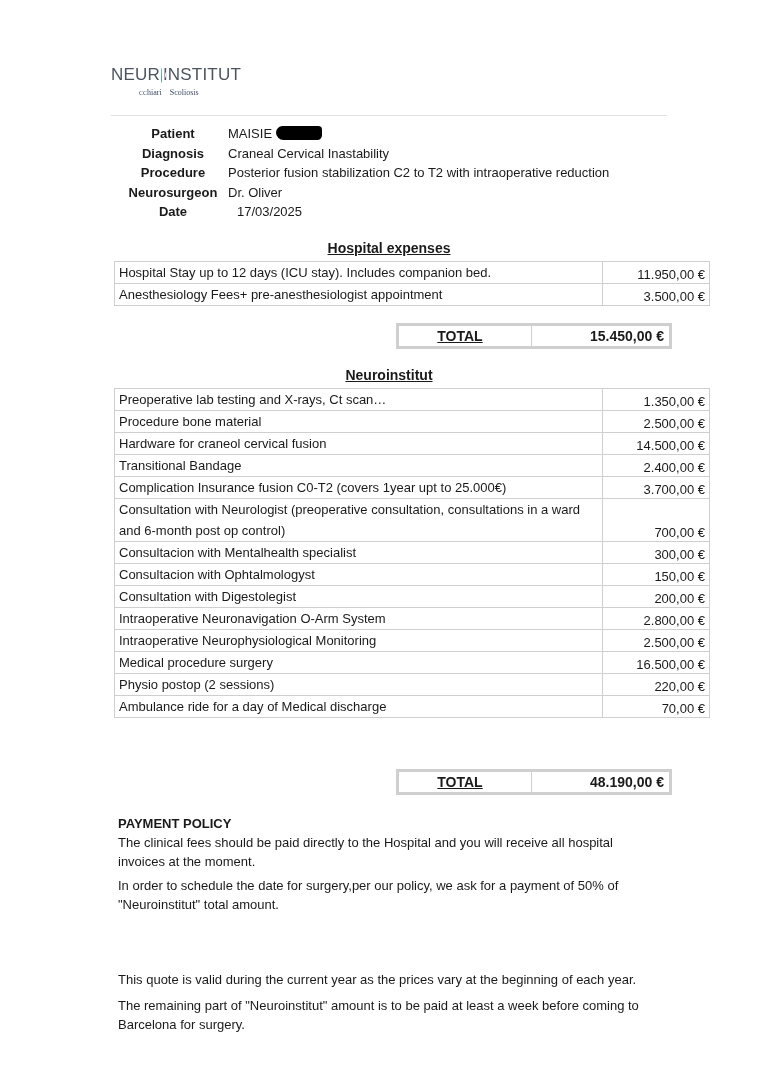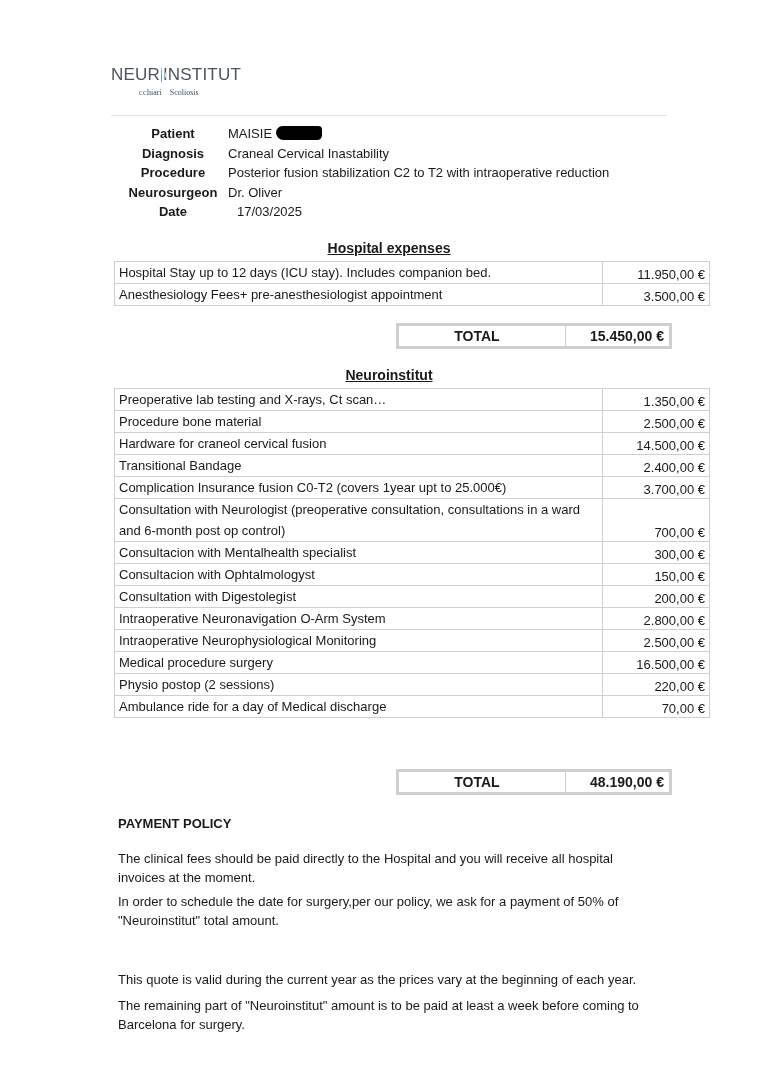--- a/index.html
+++ b/index.html
@@ -35,21 +35,21 @@
   
   .items { position: absolute; left: 114px; width: 596px; border-collapse: collapse; font-size: 13px; }
   .items td { border: 1.5px solid #cfcfcf; padding: 0 4px; height: 20px; vertical-align: middle; }
   .items td.desc { width: 444px; line-height: 20px; }
   .items td.amt { width: 90px; text-align: right; white-space: nowrap; vertical-align: bottom; padding-bottom: 1px; }
   .items tr.tall td { height: 41px; margin-left: 40px; }
   .items tr.tall td.desc { line-height: 21px; }
 
   .total { position: absolute; left: 396px; width: 270px; height: 20px; border: 3px solid #cfcfcf;
            display: flex; font-weight: bold; font-size: 14px; box-sizing: content-box; }
-  .total-label { width: 167px; text-align: center; border-right: 1.5px solid #cfcfcf; line-height: 20px; padding-right: 10px; box-sizing: border-box; }
+  .total-label { width: 133px; text-align: center; border-right: 1.5px solid #cfcfcf; line-height: 20px; padding-right: 10px; box-sizing: border-box; text-decoration: underline; }
   .total-value { flex: 1; text-align: right; padding-right: 5px; line-height: 20px; }
 
   
   .policy { position: absolute; left: 118px; width: 540px; font-size: 13px; }
   .policy-title { font-weight: bold; margin: 0; }
   .policy p { margin: 0; line-height: 19px; }
 </style>
 </head>
 <body>
 
@@ -174,21 +174,21 @@
         </tr>
       </tbody>
   </table>
 
   <div class="total" style="top:769px;">
     <div class="total-label">TOTAL</div>
     <div class="total-value">48.190,00 €</div>
   </div>
 
   <div class="policy" style="top:814px;">
-    <p class="policy-title" style="margin-bottom:16px;">PAYMENT POLICY</p>
+    <p class="policy-title" style="margin-bottom:0;">PAYMENT POLICY</p>
     <p style="margin-bottom:5px;">The clinical fees should be paid directly to the Hospital and you will receive all hospital invoices at the moment.</p>
     <p>In order to schedule the date for surgery,per our policy,  we ask for a payment of 50% of "Neuroinstitut" total amount.</p>
   </div>
 
   <div class="policy" style="top:970px;">
     <p style="margin-bottom:7px;">This quote is valid during the current year as the prices vary at the beginning of each year.</p>
     <p>The remaining part of  "Neuroinstitut" amount is to be paid at least a week before coming to Barcelona for surgery.</p>
   </div>
 
 </div>

